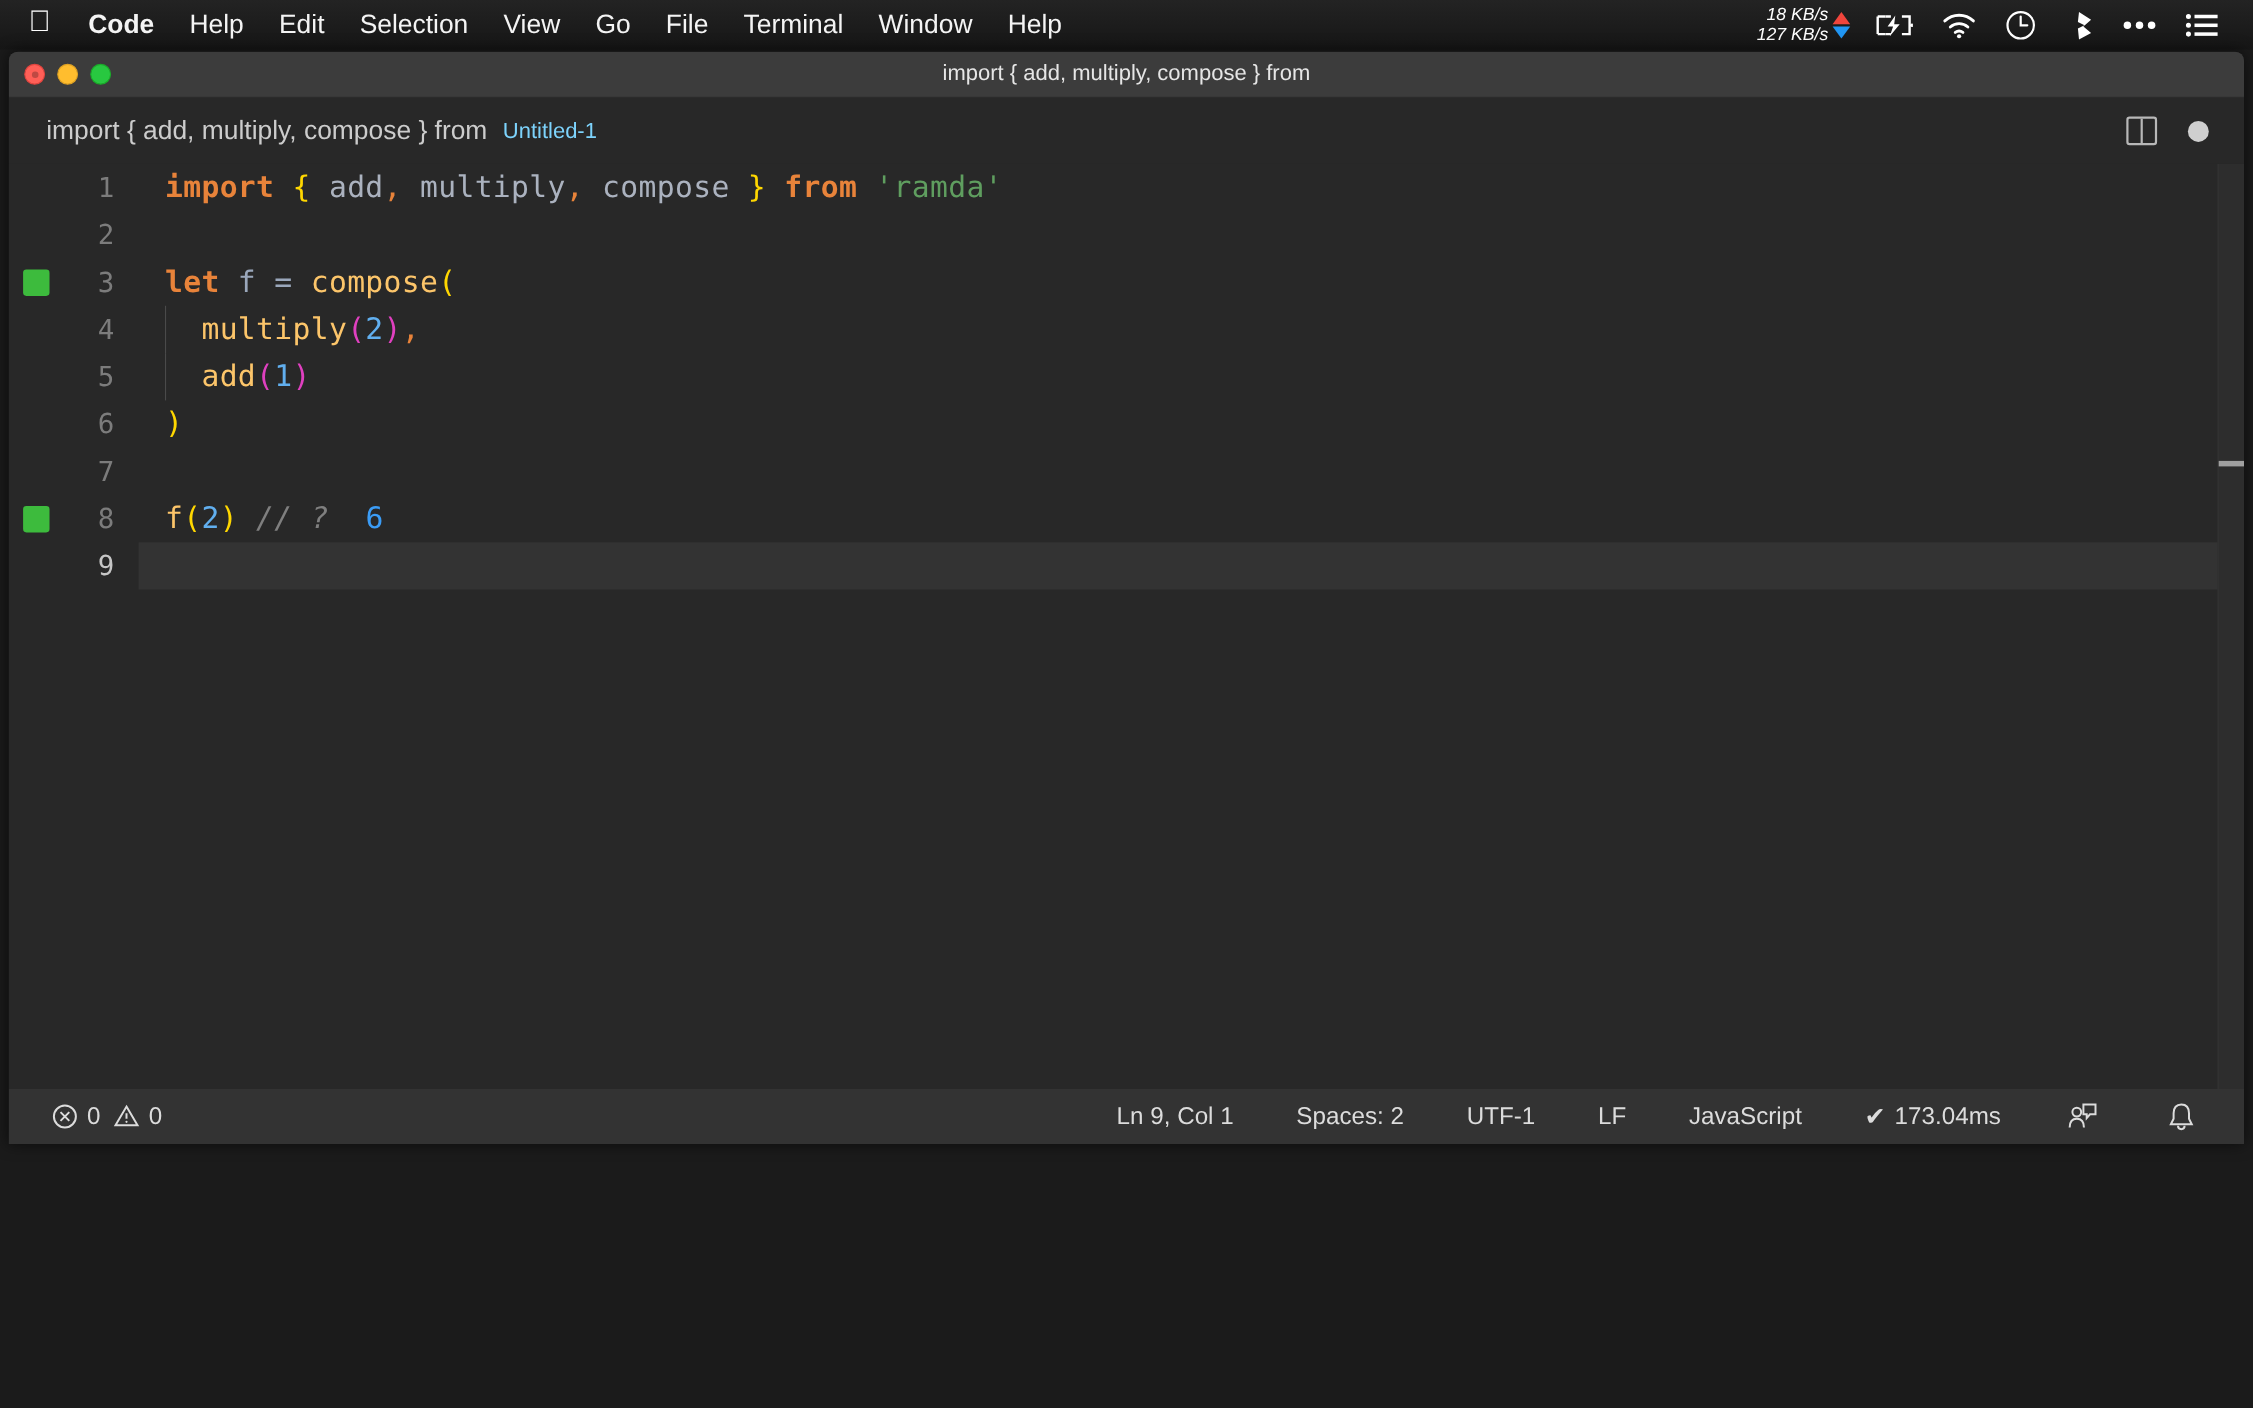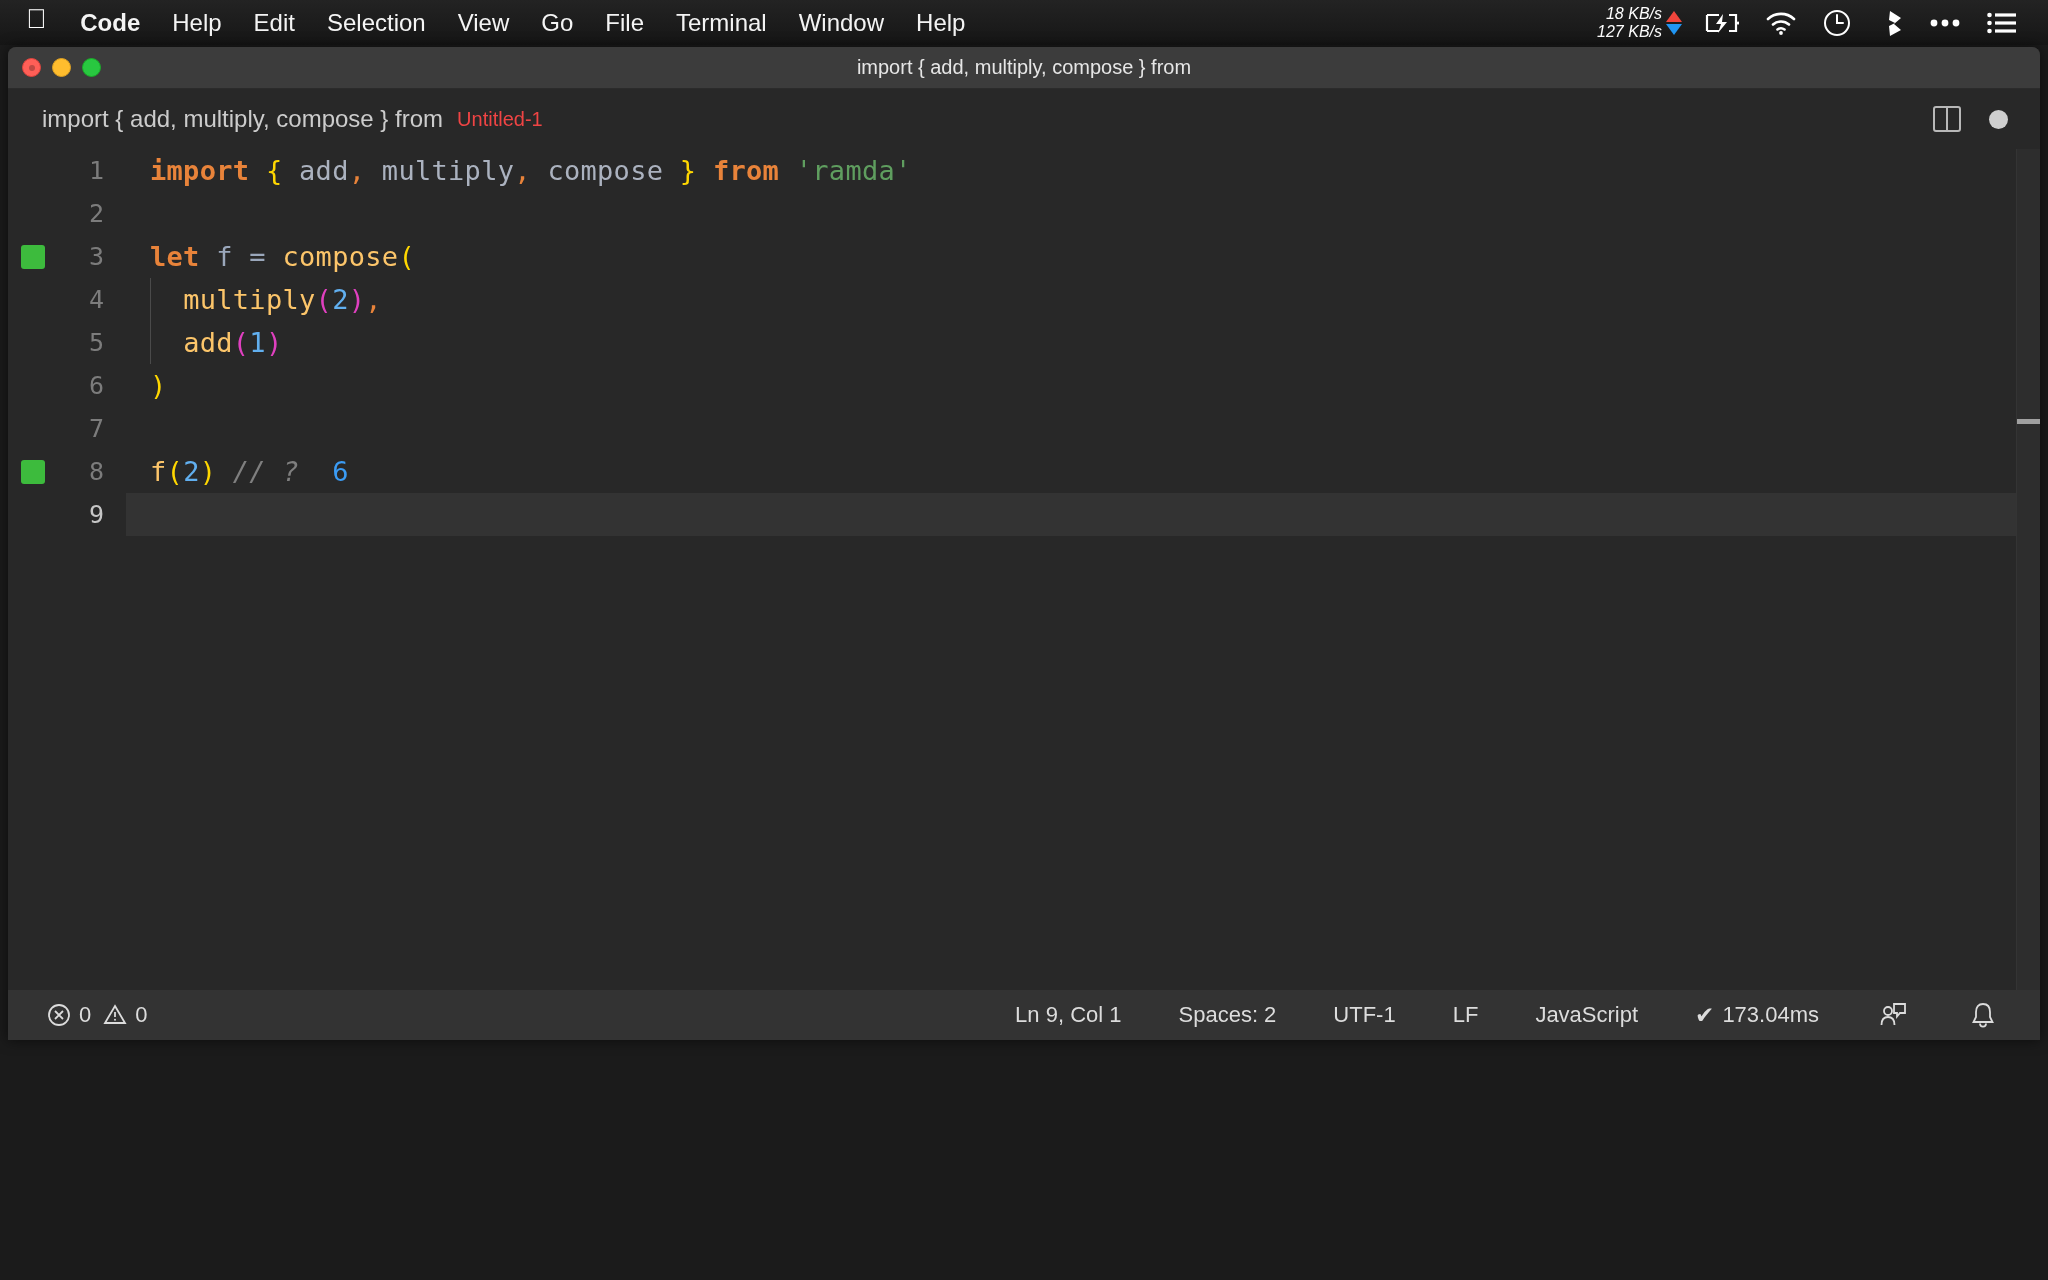--- a/index.html
+++ b/index.html
@@ -96,21 +96,21 @@
   }
 
   
   .breadcrumbs {
     height: 60px;
     background: #282828;
     display: flex; align-items: center;
     padding-left: 34px;
   }
   .bc-main { font-size: 24px; color: #cccccc; }
-  .bc-sub { font-size: 20px; color: #ef4444; padding-left: 14px; }
+  .bc-sub { font-size: 20px; color: #7dd3fc; padding-left: 14px; }
   .bc-actions {
     margin-left: auto; display: flex; align-items: center;
     gap: 28px; padding-right: 32px;
   }
   .split-icon {
     width: 28px; height: 26px;
     border: 2px solid #b8b8b8; border-radius: 3px;
     position: relative;
   }
   .split-icon::after {

